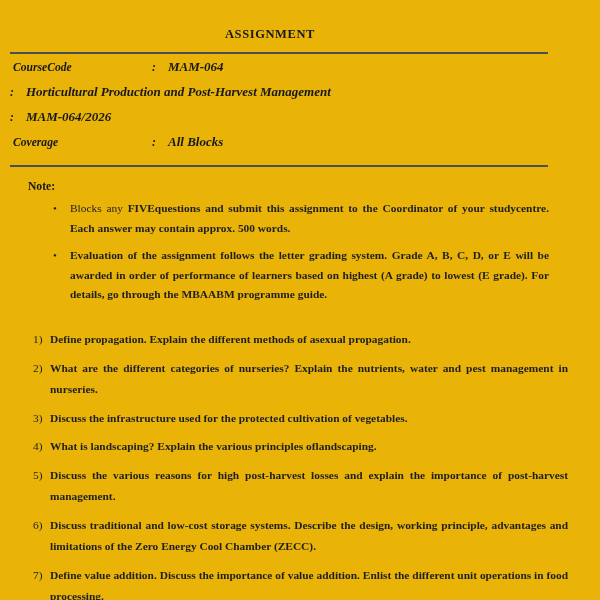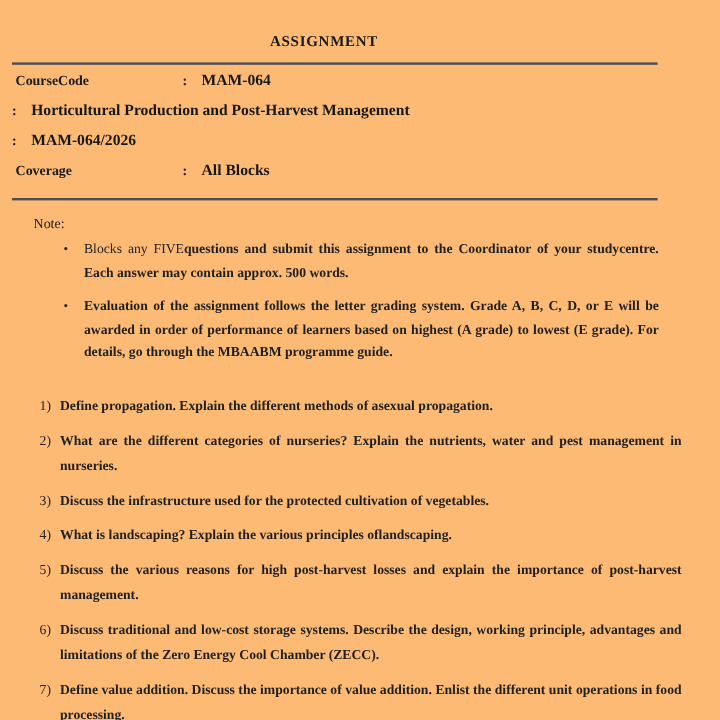--- a/index.html
+++ b/index.html
@@ -12,21 +12,21 @@
     background: #ffffff;
     font-family: "Liberation Serif", "DejaVu Serif", serif;
     color: #1b1b1b;
     overflow: hidden;
     position: relative;
   }
 
   .page {
     position: absolute;
     inset: 0;
-    background: #fdba74;
+    background: #eab308;
   }
 
   
   .doc-title {
     position: absolute;
     top: 27px;
     left: 0;
     width: 540px;
     text-align: center;
     font-weight: bold;
@@ -37,20 +37,21 @@
 
   
   .info-table {
     position: absolute;
     top: 52px;
     left: 10px;
     width: 538px;
     border-top: 2.4px solid #4a4f55;
     border-bottom: 2.4px solid #4a4f55;
     padding: 5px 0 6px 0;
+    font-style: italic;
   }
   .info-row {
     display: flex;
     align-items: baseline;
     height: 25px;
   }
   .info-label {
     width: 142px;
     flex: 0 0 142px;
     padding-left: 3px;
@@ -71,21 +72,21 @@
     font-weight: bold;
     font-size: 13px;
     color: #16181a;
   }
 
   
   .note-heading {
     position: absolute;
     top: 180px;
     left: 28px;
-    font-weight: normal;
+    font-weight: bold;
     font-size: 11.6px;
     color: #16181a;
   }
 
   .note-list {
     position: absolute;
     top: 199px;
     left: 53px;
     width: 496px;
   }
@@ -100,21 +101,21 @@
   }
   .note-item:last-child { margin-bottom: 0; }
   .bullet-glyph {
     position: absolute;
     left: 0;
     top: 0;
     font-size: 11px;
     line-height: 19.5px;
     color: #1d1f21;
   }
-  .note-item b { font-weight: normal; margin-top: 43px; }
+  .note-item b { font-weight: bold; margin-top: 43px; }
 
   
   .question-list {
     position: absolute;
     top: 329px;
     left: 33px;
     width: 535px;
   }
   .question-item {
     position: relative;

